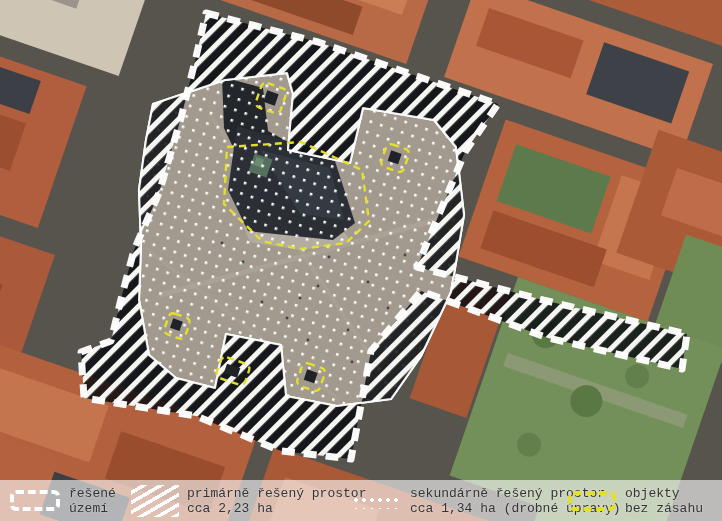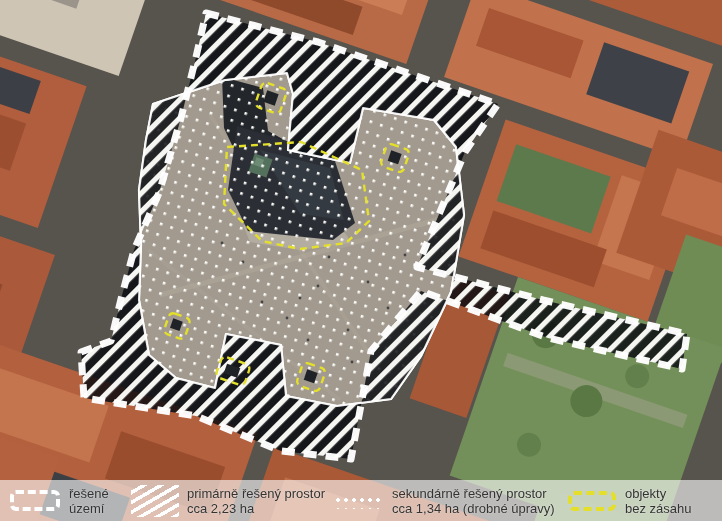--- a/index.html
+++ b/index.html
@@ -11,39 +11,40 @@
   .stage svg{position:absolute;left:0;top:0;display:block;}
   
   .legend{
     position:absolute;left:0;bottom:0;width:722px;height:41px;
     background:rgba(252,252,252,0.62);
   }
   .leg-item{position:absolute;top:0;height:41px;display:flex;align-items:center;}
   .leg-label{
     font-size:13px;line-height:15px;color:#333;white-space:pre-line;
     text-shadow:0 0 2px rgba(255,255,255,.55);
+    font-family:Liberation Mono, monospace;
   }
   .icon-dash-white{
     width:42px;height:13px;border:4.5px dashed #fff;border-radius:6px;
     margin-right:9px;flex:0 0 auto;
   }
   .icon-hatch{
     width:48px;height:32px;margin-right:8px;flex:0 0 auto;
     background:repeating-linear-gradient(150deg,rgba(255,255,255,0) 0 5px,#fff 5px 8.5px);
   }
   .icon-dots{
     width:52px;height:17px;margin-right:8px;flex:0 0 auto;
     background-image:radial-gradient(circle,#fff 1.6px,rgba(255,255,255,0) 2px);
     background-size:8px 10px;background-position:2px 3px;
   }
   .icon-dash-yellow{
     width:40px;height:12px;border:4px dashed #e3df2b;border-radius:6px;
     margin-right:9px;flex:0 0 auto;
   }
-  .li-1{left:10px}.li-2{left:131px}.li-3{left:332px}.li-4{left:568px}
+  .li-1{left:10px}.li-2{left:131px}.li-3{left:350px}.li-4{left:568px}
 </style>
 </head>
 <body>
 
 <div class="stage">
 
   <svg width="722" height="521" viewBox="0 0 722 521">
     <defs>
       <pattern id="hatch" width="13" height="13" patternUnits="userSpaceOnUse" patternTransform="rotate(-45)">
         <rect width="13" height="13" fill="rgba(10,12,17,0.84)"></rect>

